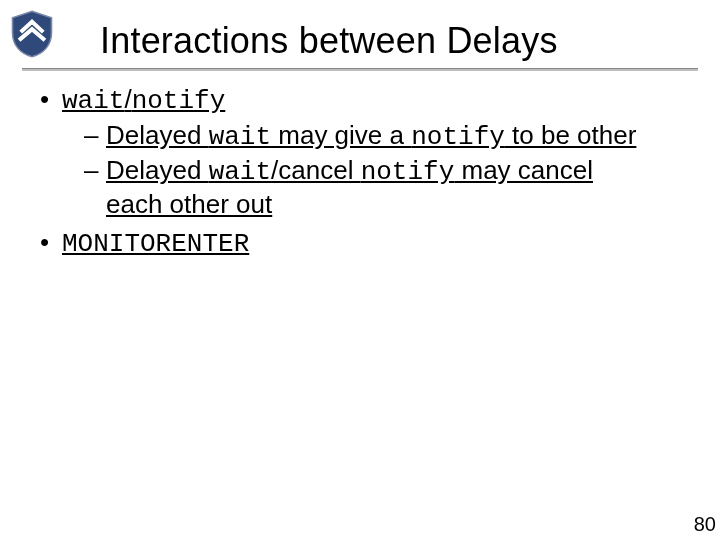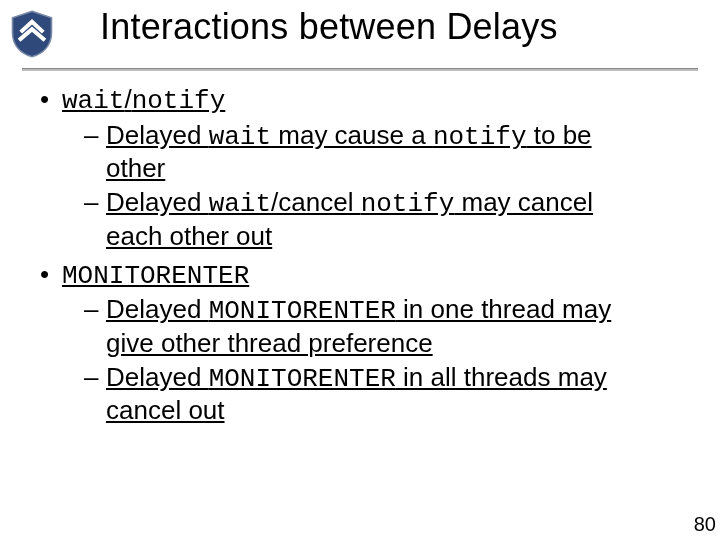--- a/index.html
+++ b/index.html
@@ -1,18 +1,18 @@
 <!DOCTYPE html>
 <html><head>
 <meta charset="utf-8">
 <style>
   * { margin: 0; padding: 0; box-sizing: border-box; }
   html, body { width: 720px; height: 540px; background: #fff; font-family: Arial, Helvetica, sans-serif; color: #000; overflow: hidden; }
   .slide { position: relative; width: 720px; height: 540px; }
-  .header { display: flex; align-items: flex-start; padding: 6px 0 0 4px; }
+  .header { display: flex; align-items: flex-end; padding: 6px 0 0 4px; }
   .logo { width: 56px; height: 56px; flex: 0 0 56px; display: flex; align-items: center; justify-content: center; }
   .logo svg { width: 52px; height: 52px; }
   .title { font-size: 36px; font-weight: 400; margin-left: 40px; letter-spacing: 0.2px; }
   .divider { margin: 6px 22px 0 22px; height: 2px; background: linear-gradient(to bottom, #888 0%, #888 50%, #bbb 50%, #bbb 100%); box-shadow: 0 1px 0 rgba(0,0,0,0.25); }
   .content { padding: 14px 40px 0 40px; font-size: 26px; line-height: 1.22; text-decoration: underline; }
   ul.bullets { list-style: none; }
   ul.bullets > li { position: relative; padding-left: 22px; margin-bottom: 2px; }
   ul.bullets > li::before { content: "•"; position: absolute; left: 0; top: 0; }
   ul.dashes { list-style: none; margin: 2px 0 6px 22px; }
   ul.dashes > li { position: relative; padding-left: 22px; margin-bottom: 2px; max-width: 560px; }
@@ -38,38 +38,30 @@
 
   <div class="divider"></div>
 
   <div class="content">
     <ul class="bullets">
 
       <li>
         <span class="mono">wait</span><span>/</span><span class="mono">notify</span>
         <ul class="dashes">
           <li>
-            <span>Delayed </span><span class="mono">wait</span><span> may cause a </span><span class="mono">notify</span><span> to be other</span>
+            <span>Delayed </span><span class="mono">wait</span><span> may give a </span><span class="mono">notify</span><span> to be other</span>
           </li>
           <li>
             <span>Delayed </span><span class="mono">wait</span><span>/cancel </span><span class="mono">notify</span><span> may cancel each other out</span>
           </li>
         </ul>
       </li>
 
       <li>
         <span class="mono">MONITORENTER</span>
-        <ul class="dashes">
-          <li>
-            <span>Delayed </span><span class="mono">MONITORENTER</span><span> in one thread may give other thread preference</span>
-          </li>
-          <li>
-            <span>Delayed </span><span class="mono">MONITORENTER</span><span> in all threads may cancel out</span>
-          </li>
-        </ul>
       </li>
 
 
     </ul>
   </div>
 
   <div class="page-num">80</div>
 </div>
 
 </body></html>

